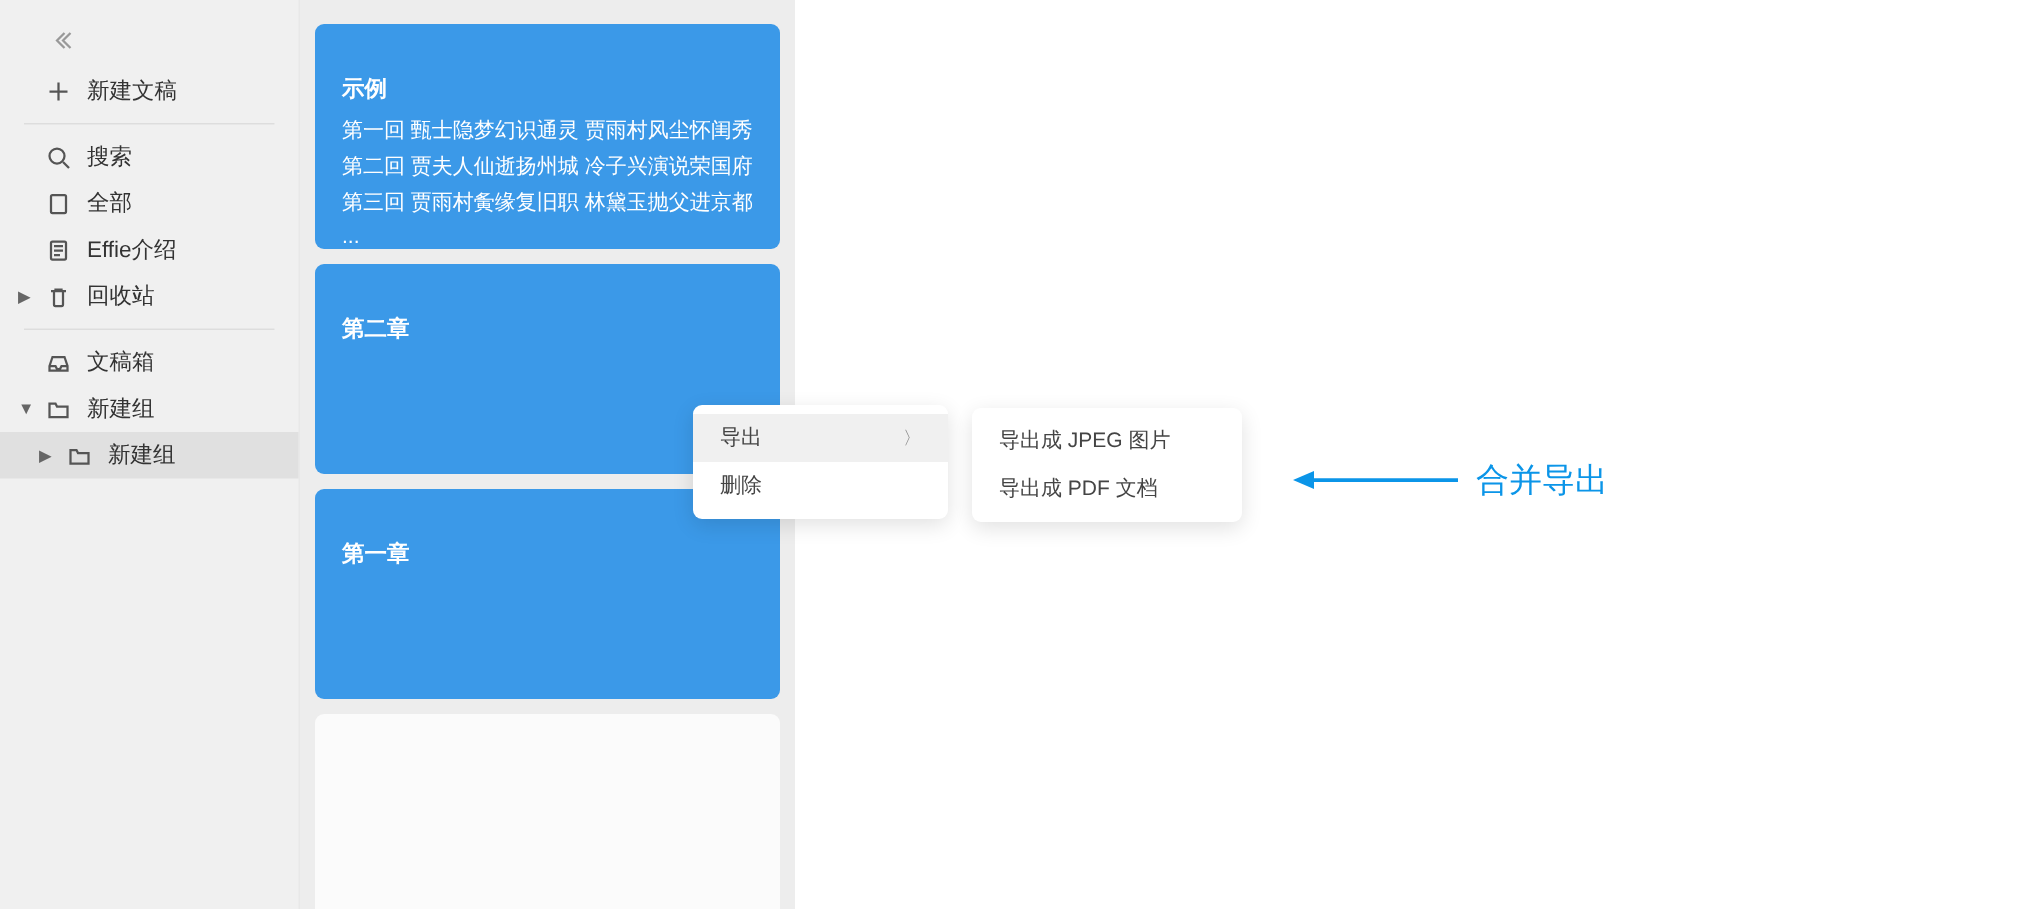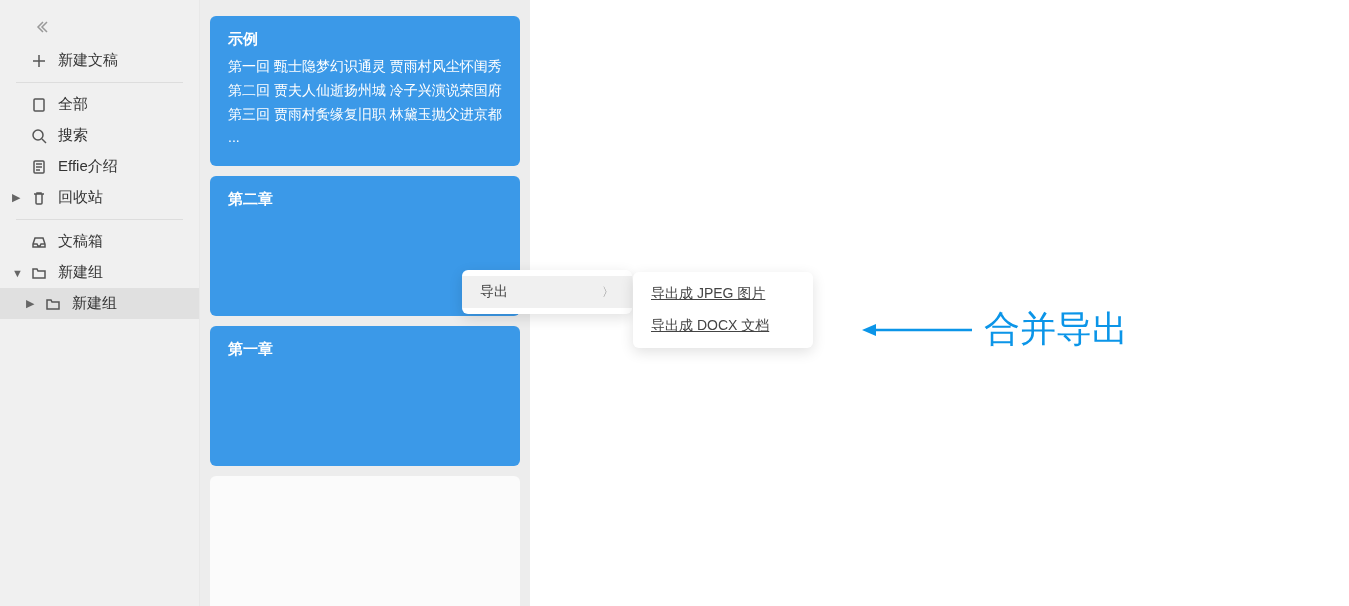--- a/index.html
+++ b/index.html
@@ -74,21 +74,21 @@
       padding: 14px 18px;
       min-height: 150px;
       background: #fbfbfb;
       color: #333;
       cursor: pointer;
     }
     .note-card.selected {
       background: #3b99e8;
       color: #fff;
     }
-    .note-title { font-weight: 600; font-size: 15px; margin-bottom: 6px; }
+    .note-title { font-weight: 600; font-size: 15px; margin-bottom: 6px; margin-top: 20px; }
     .note-preview { font-size: 14px; line-height: 1.7; }
     .editor {
       flex: 1;
       background: #fff;
       position: relative;
     }
     .context-menu {
       position: absolute;
       background: #fff;
       border-radius: 6px;
@@ -101,38 +101,38 @@
     .context-menu .item {
       padding: 7px 18px;
       display: flex;
       justify-content: space-between;
       align-items: center;
       cursor: pointer;
     }
     .context-menu .item.hover { background: #f0f0f0; }
     .context-menu .chevron { font-size: 12px; color: #888; }
     .cm-main { left: 462px; top: 270px; }
-    .cm-sub { left: 633px; top: 272px; min-width: 180px; text-decoration: underline; }
+    .cm-sub { left: 648px; top: 272px; min-width: 180px; }
     .annotation {
       position: absolute;
       display: flex;
       align-items: center;
       gap: 12px;
       left: 862px;
       top: 305px;
     }
     .arrow-left {
       width: 110px;
       height: 20px;
       position: relative;
     }
     .arrow-left svg { width: 110px; height: 20px; }
     .annotation-text {
       color: #0b95e8;
-      font-size: 36px;
+      font-size: 22px;
       font-weight: 400;
     }
   </style>
 </head>
 <body>
 
 <div class="app">
   <div class="sidebar">
     <div class="sidebar-collapse">
       <svg width="14" height="14" viewBox="0 0 14 14">
@@ -144,33 +144,33 @@
           <svg viewBox="0 0 16 16">
             <path d="M8 2v12M2 8h12"></path>
           </svg>
         </span>
       <span>新建文稿</span>
     </div>
     <div class="sidebar-divider"></div>
     <div class="sidebar-item level-0">
       <span class="icon">
           <svg viewBox="0 0 16 16">
-            <rect x="3" y="2" width="10" height="12" rx="1"></rect>
-          </svg>
-        </span>
-      <span>全部</span>
-    </div>
-    <div class="sidebar-item level-0">
-      <span class="icon">
-          <svg viewBox="0 0 16 16">
             <circle cx="7" cy="7" r="5"></circle>
             <path d="M11 11l4 4"></path>
           </svg>
         </span>
       <span>搜索</span>
+    </div>
+    <div class="sidebar-item level-0">
+      <span class="icon">
+          <svg viewBox="0 0 16 16">
+            <rect x="3" y="2" width="10" height="12" rx="1"></rect>
+          </svg>
+        </span>
+      <span>全部</span>
     </div>
     <div class="sidebar-item level-0">
       <span class="icon">
           <svg viewBox="0 0 16 16">
             <rect x="3" y="2" width="10" height="12" rx="1"></rect>
             <path d="M5 5h6M5 8h6M5 11h4"></path>
           </svg>
         </span>
       <span>Effie介绍</span>
     </div>
@@ -227,28 +227,31 @@
   </div>
 
   <div class="editor"></div>
 </div>
 
 <div class="context-menu cm-main">
   <div class="item hover">
     <span>导出</span>
     <span class="chevron">〉</span>
   </div>
+  <div class="item">
+    <span>删除</span>
+  </div>
 </div>
 
 <div class="context-menu cm-sub">
   <div class="item">
     <span>导出成 JPEG 图片</span>
   </div>
   <div class="item">
-    <span>导出成 DOCX 文档</span>
+    <span>导出成 PDF 文档</span>
   </div>
 </div>
 
 <div class="annotation">
   <div class="arrow-left">
     <svg viewBox="0 0 110 20">
         <line x1="110" y1="10" x2="6" y2="10" stroke="#0b95e8" stroke-width="2.5"></line>
         <polygon points="0,10 14,4 14,16" fill="#0b95e8"></polygon>
       </svg>
   </div>

